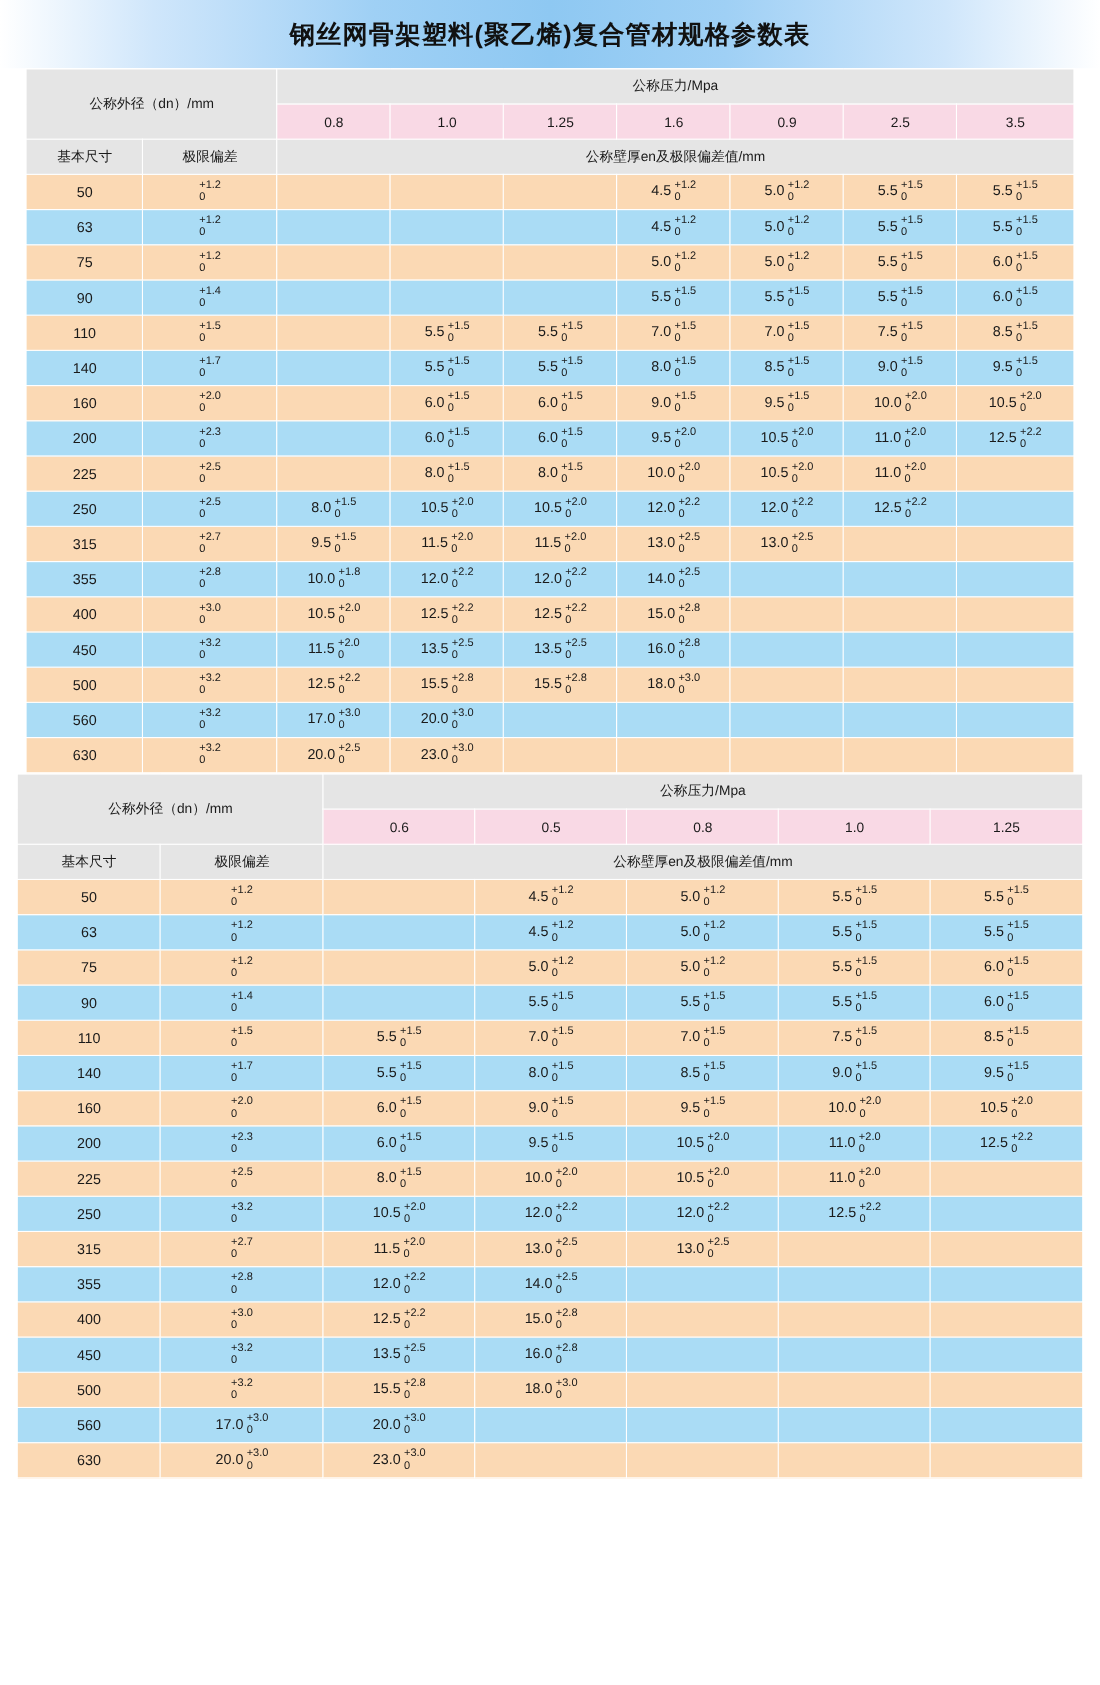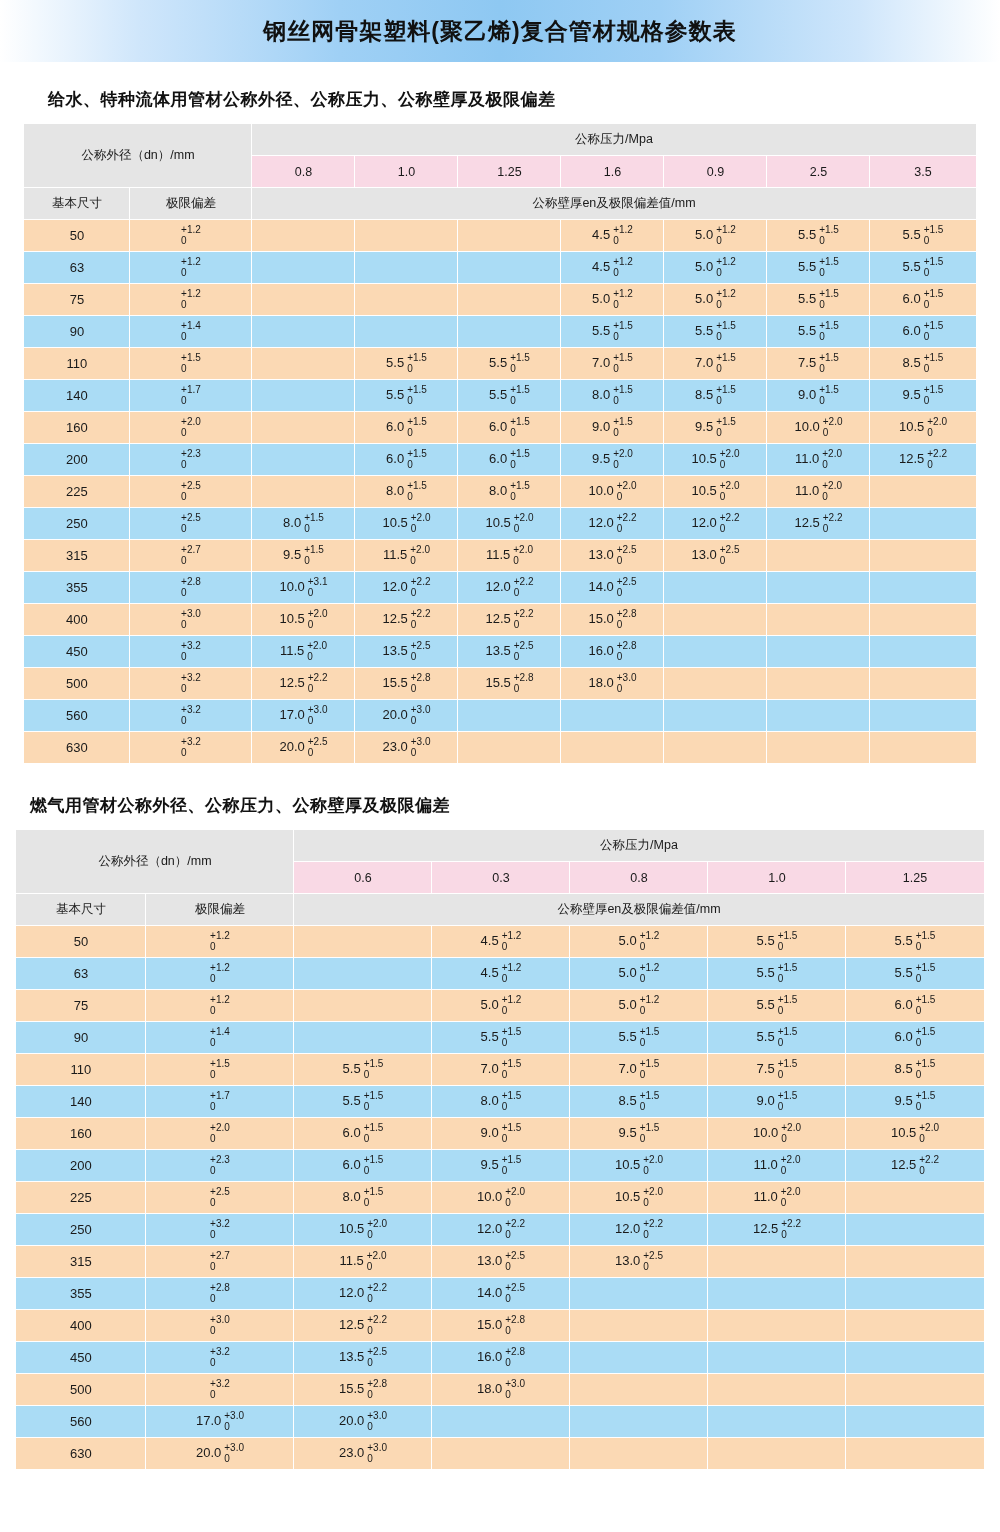--- a/index.html
+++ b/index.html
@@ -61,21 +61,20 @@
 </style>
 </head>
 <body>
 
 <div class="page">
 
   <div class="banner">
     <h1>钢丝网骨架塑料(聚乙烯)复合管材规格参数表</h1>
   </div>
 
-  <div class="sec-title">给水、特种流体用管材公称外径、公称压力、公称壁厚及极限偏差</div>
 
   <table class="t1">
     <colgroup>
       <col style="width:106px">
         <col style="width:122px">
       <col style="width:103px">
         <col style="width:103px">
         <col style="width:103px">
       <col style="width:103px">
         <col style="width:103px">
@@ -218,21 +217,21 @@
           <td><span class="val"><span class="num">11.5</span><span class="tol"><span class="up">+2.0</span><span class="dn">0</span></span></span></td>
           <td><span class="val"><span class="num">11.5</span><span class="tol"><span class="up">+2.0</span><span class="dn">0</span></span></span></td>
           <td><span class="val"><span class="num">13.0</span><span class="tol"><span class="up">+2.5</span><span class="dn">0</span></span></span></td>
           <td><span class="val"><span class="num">13.0</span><span class="tol"><span class="up">+2.5</span><span class="dn">0</span></span></span></td>
           <td><span class="empty"></span></td>
           <td><span class="empty"></span></td>
         </tr>
         <tr class="row-blue">
           <td><span class="num">355</span></td>
           <td><span class="tol" style="margin-left:0"><span class="up">+2.8</span><span class="dn">0</span></span></td>
-          <td><span class="val"><span class="num">10.0</span><span class="tol"><span class="up">+3.1</span><span class="dn">0</span></span></span></td>
+          <td><span class="val"><span class="num">10.0</span><span class="tol"><span class="up">+1.8</span><span class="dn">0</span></span></span></td>
           <td><span class="val"><span class="num">12.0</span><span class="tol"><span class="up">+2.2</span><span class="dn">0</span></span></span></td>
           <td><span class="val"><span class="num">12.0</span><span class="tol"><span class="up">+2.2</span><span class="dn">0</span></span></span></td>
           <td><span class="val"><span class="num">14.0</span><span class="tol"><span class="up">+2.5</span><span class="dn">0</span></span></span></td>
           <td><span class="empty"></span></td>
           <td><span class="empty"></span></td>
           <td><span class="empty"></span></td>
         </tr>
         <tr class="row-orange">
           <td><span class="num">400</span></td>
           <td><span class="tol" style="margin-left:0"><span class="up">+3.0</span><span class="dn">0</span></span></td>
@@ -284,40 +283,39 @@
           <td><span class="val"><span class="num">23.0</span><span class="tol"><span class="up">+3.0</span><span class="dn">0</span></span></span></td>
           <td><span class="empty"></span></td>
           <td><span class="empty"></span></td>
           <td><span class="empty"></span></td>
           <td><span class="empty"></span></td>
           <td><span class="empty"></span></td>
         </tr>
       </tbody>
   </table>
 
-  <div class="sec-title second">燃气用管材公称外径、公称压力、公称壁厚及极限偏差</div>
 
   <table class="t2">
     <colgroup>
       <col style="width:130px">
         <col style="width:148px">
       <col style="width:138px">
         <col style="width:138px">
         <col style="width:138px">
       <col style="width:138px">
         <col style="width:138px">
     </colgroup>
     <tbody id="t2-body">
         <tr>
           <th class="hdr-pink lbl" colspan="2" rowspan="2">公称外径（dn）/mm</th>
           <th class="hdr-pink lbl" colspan="5">公称压力/Mpa</th>
         </tr>
         <tr>
           <th class="hdr-pink2">0.6</th>
-          <th class="hdr-pink2">0.3</th>
+          <th class="hdr-pink2">0.5</th>
           <th class="hdr-pink2">0.8</th>
           <th class="hdr-pink2">1.0</th>
           <th class="hdr-pink2">1.25</th>
         </tr>
         <tr>
           <th class="hdr-pink lbl">基本尺寸</th>
           <th class="hdr-pink lbl">极限偏差</th>
           <th class="hdr-pink lbl" colspan="5">公称壁厚en及极限偏差值/mm</th>
         </tr>
         <tr class="row-orange">

